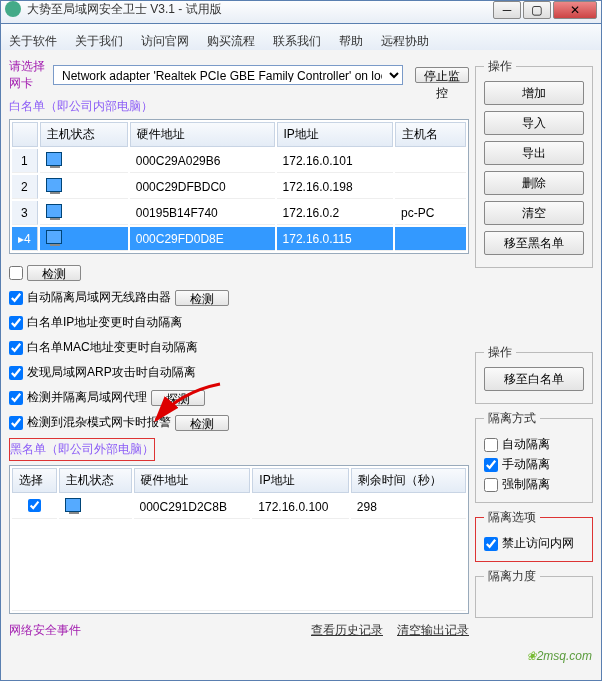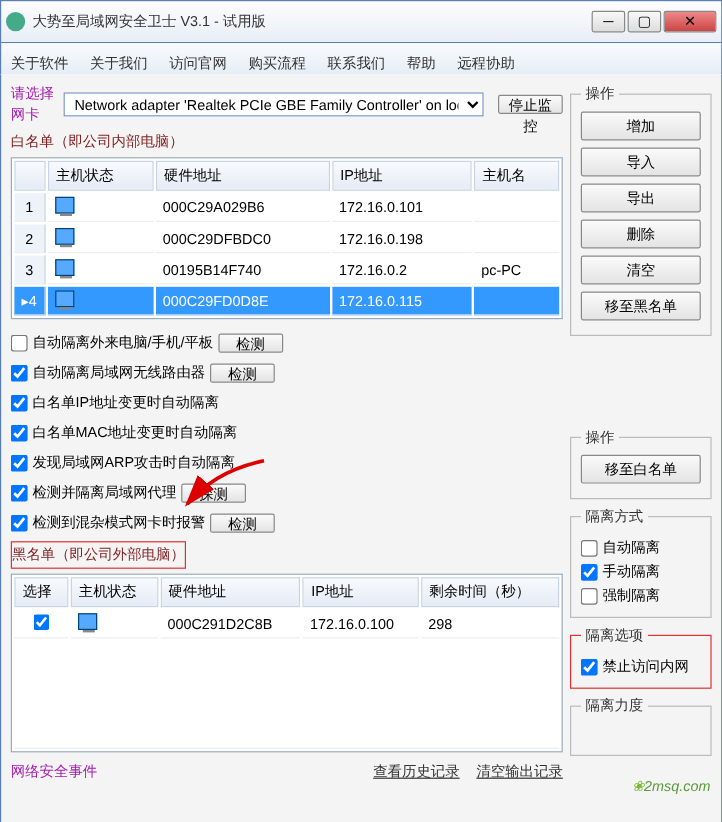--- a/index.html
+++ b/index.html
@@ -1,17 +1,17 @@
 <!DOCTYPE html>
 <html><head>
 <meta charset="utf-8">
 <style>
 *{box-sizing:border-box;margin:0;padding:0;font-family:"Microsoft YaHei",SimSun,sans-serif;font-size:12px}
 body{background:#fff;width:602px;height:685px;overflow:hidden;position:relative}
-.titlebar{height:36px;background:linear-gradient(#fdfdfe,#e8eef6);border:1px solid #5a7fb0;display:flex;align-items:center;padding:0 4px}
+.titlebar{height:24px;background:linear-gradient(#fdfdfe,#e8eef6);border:1px solid #5a7fb0;display:flex;align-items:flex-start;padding:0 4px}
 .app-icon{width:16px;height:16px;background:#4a8;border-radius:50%;margin-right:6px}
 .title-text{flex:1;color:#333}
 .winbtns{display:flex;gap:2px}
 .winbtn{width:28px;height:18px;border:1px solid #888;background:linear-gradient(#f8f8f8,#ddd);display:flex;align-items:center;justify-content:center;border-radius:2px;cursor:pointer}
 .winbtn.close{background:linear-gradient(#e88,#c44);width:44px}
 .menubar{height:26px;background:linear-gradient(#f9fbfd,#e6edf6);border-left:1px solid #5a7fb0;border-right:1px solid #5a7fb0;display:flex;align-items:flex-end;padding:0 8px;gap:18px}
 .menuitem{color:#333;cursor:pointer}
 .content{border:1px solid #5a7fb0;border-top:none;height:631px;padding:8px;display:flex;gap:6px;background:#f4f4f4}
 .left{flex:1}
 .right{width:118px}
@@ -33,21 +33,21 @@
 .pcicon::after{content:"";position:absolute;bottom:-3px;left:3px;width:10px;height:2px;background:#888}
 .chk{display:flex;align-items:center;gap:4px;margin:3px 0}
 .chk input{width:14px;height:14px}
 .opts{display:flex;flex-wrap:wrap;gap:2px}
 .optcol{width:50%}
 .redbox{border:1px solid #d33}
 .arrow{position:absolute;left:150px;top:382px;pointer-events:none;z-index:5}
 .watermark{position:absolute;right:10px;bottom:20px;color:#5a9b3c;font-size:20px;font-style:italic;font-family:cursive}
 .watermark .leaf{color:#7b3}
 .linkish{color:#333;text-decoration:underline;cursor:pointer;margin-left:auto}
-.sectlabel{margin:4px 0 4px 0;color:#7f1d1d}
+.sectlabel{margin:4px 0 4px 0;color:#8b5cf6}
 </style>
 </head>
 <body>
 
 <div class="titlebar">
   <div class="app-icon"></div>
   <div class="title-text">大势至局域网安全卫士 V3.1 - 试用版</div>
   <div class="winbtns">
     <div class="winbtn">─</div>
     <div class="winbtn">▢</div>
@@ -113,21 +113,20 @@
             <td></td>
           </tr>
     </tbody>
       </table>
 
     <div style="height:8px"></div>
     <div class="opts">
       <div class="optcol">
           <div class="chk">
             <input type="checkbox" style="">
-            <span>自动隔离外来电脑/手机/平板</span> 
             <button class="btn">检测</button>
           </div>
         </div>
       <div class="optcol">
           <div class="chk">
             <input type="checkbox" checked="" style="">
             <span>自动隔离局域网无线路由器</span> 
             <button class="btn">检测</button>
           </div>
         </div>

